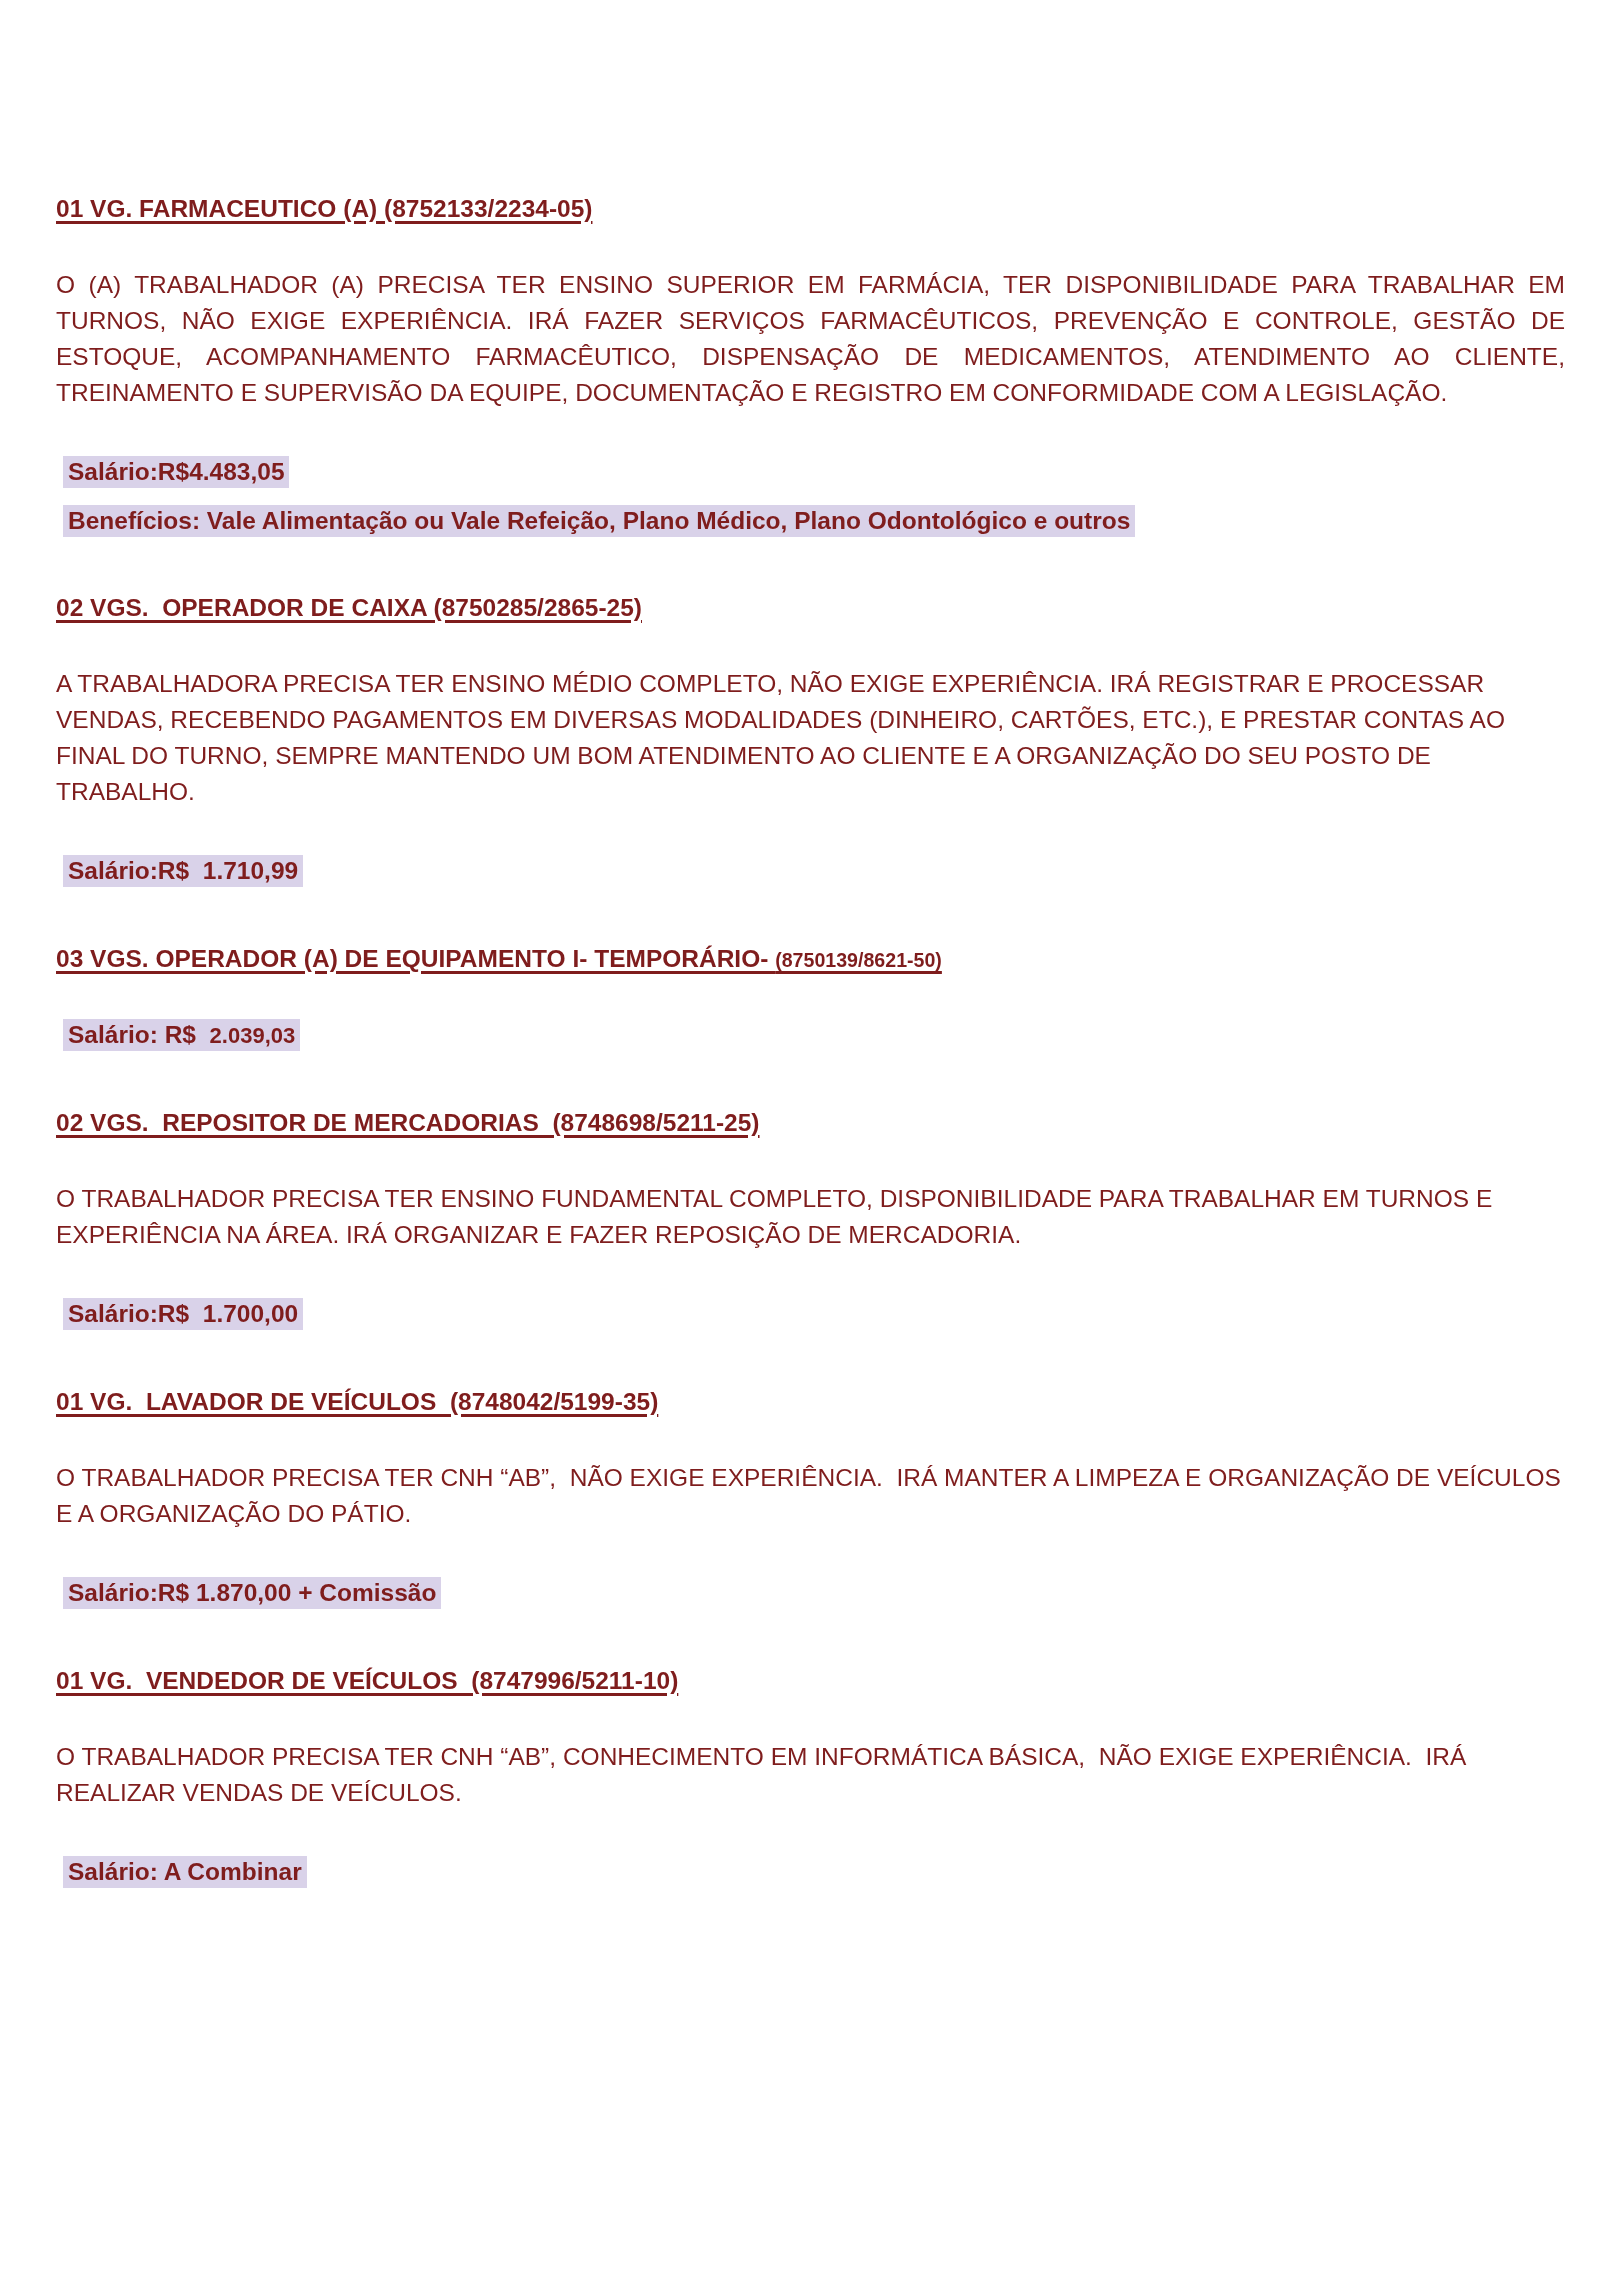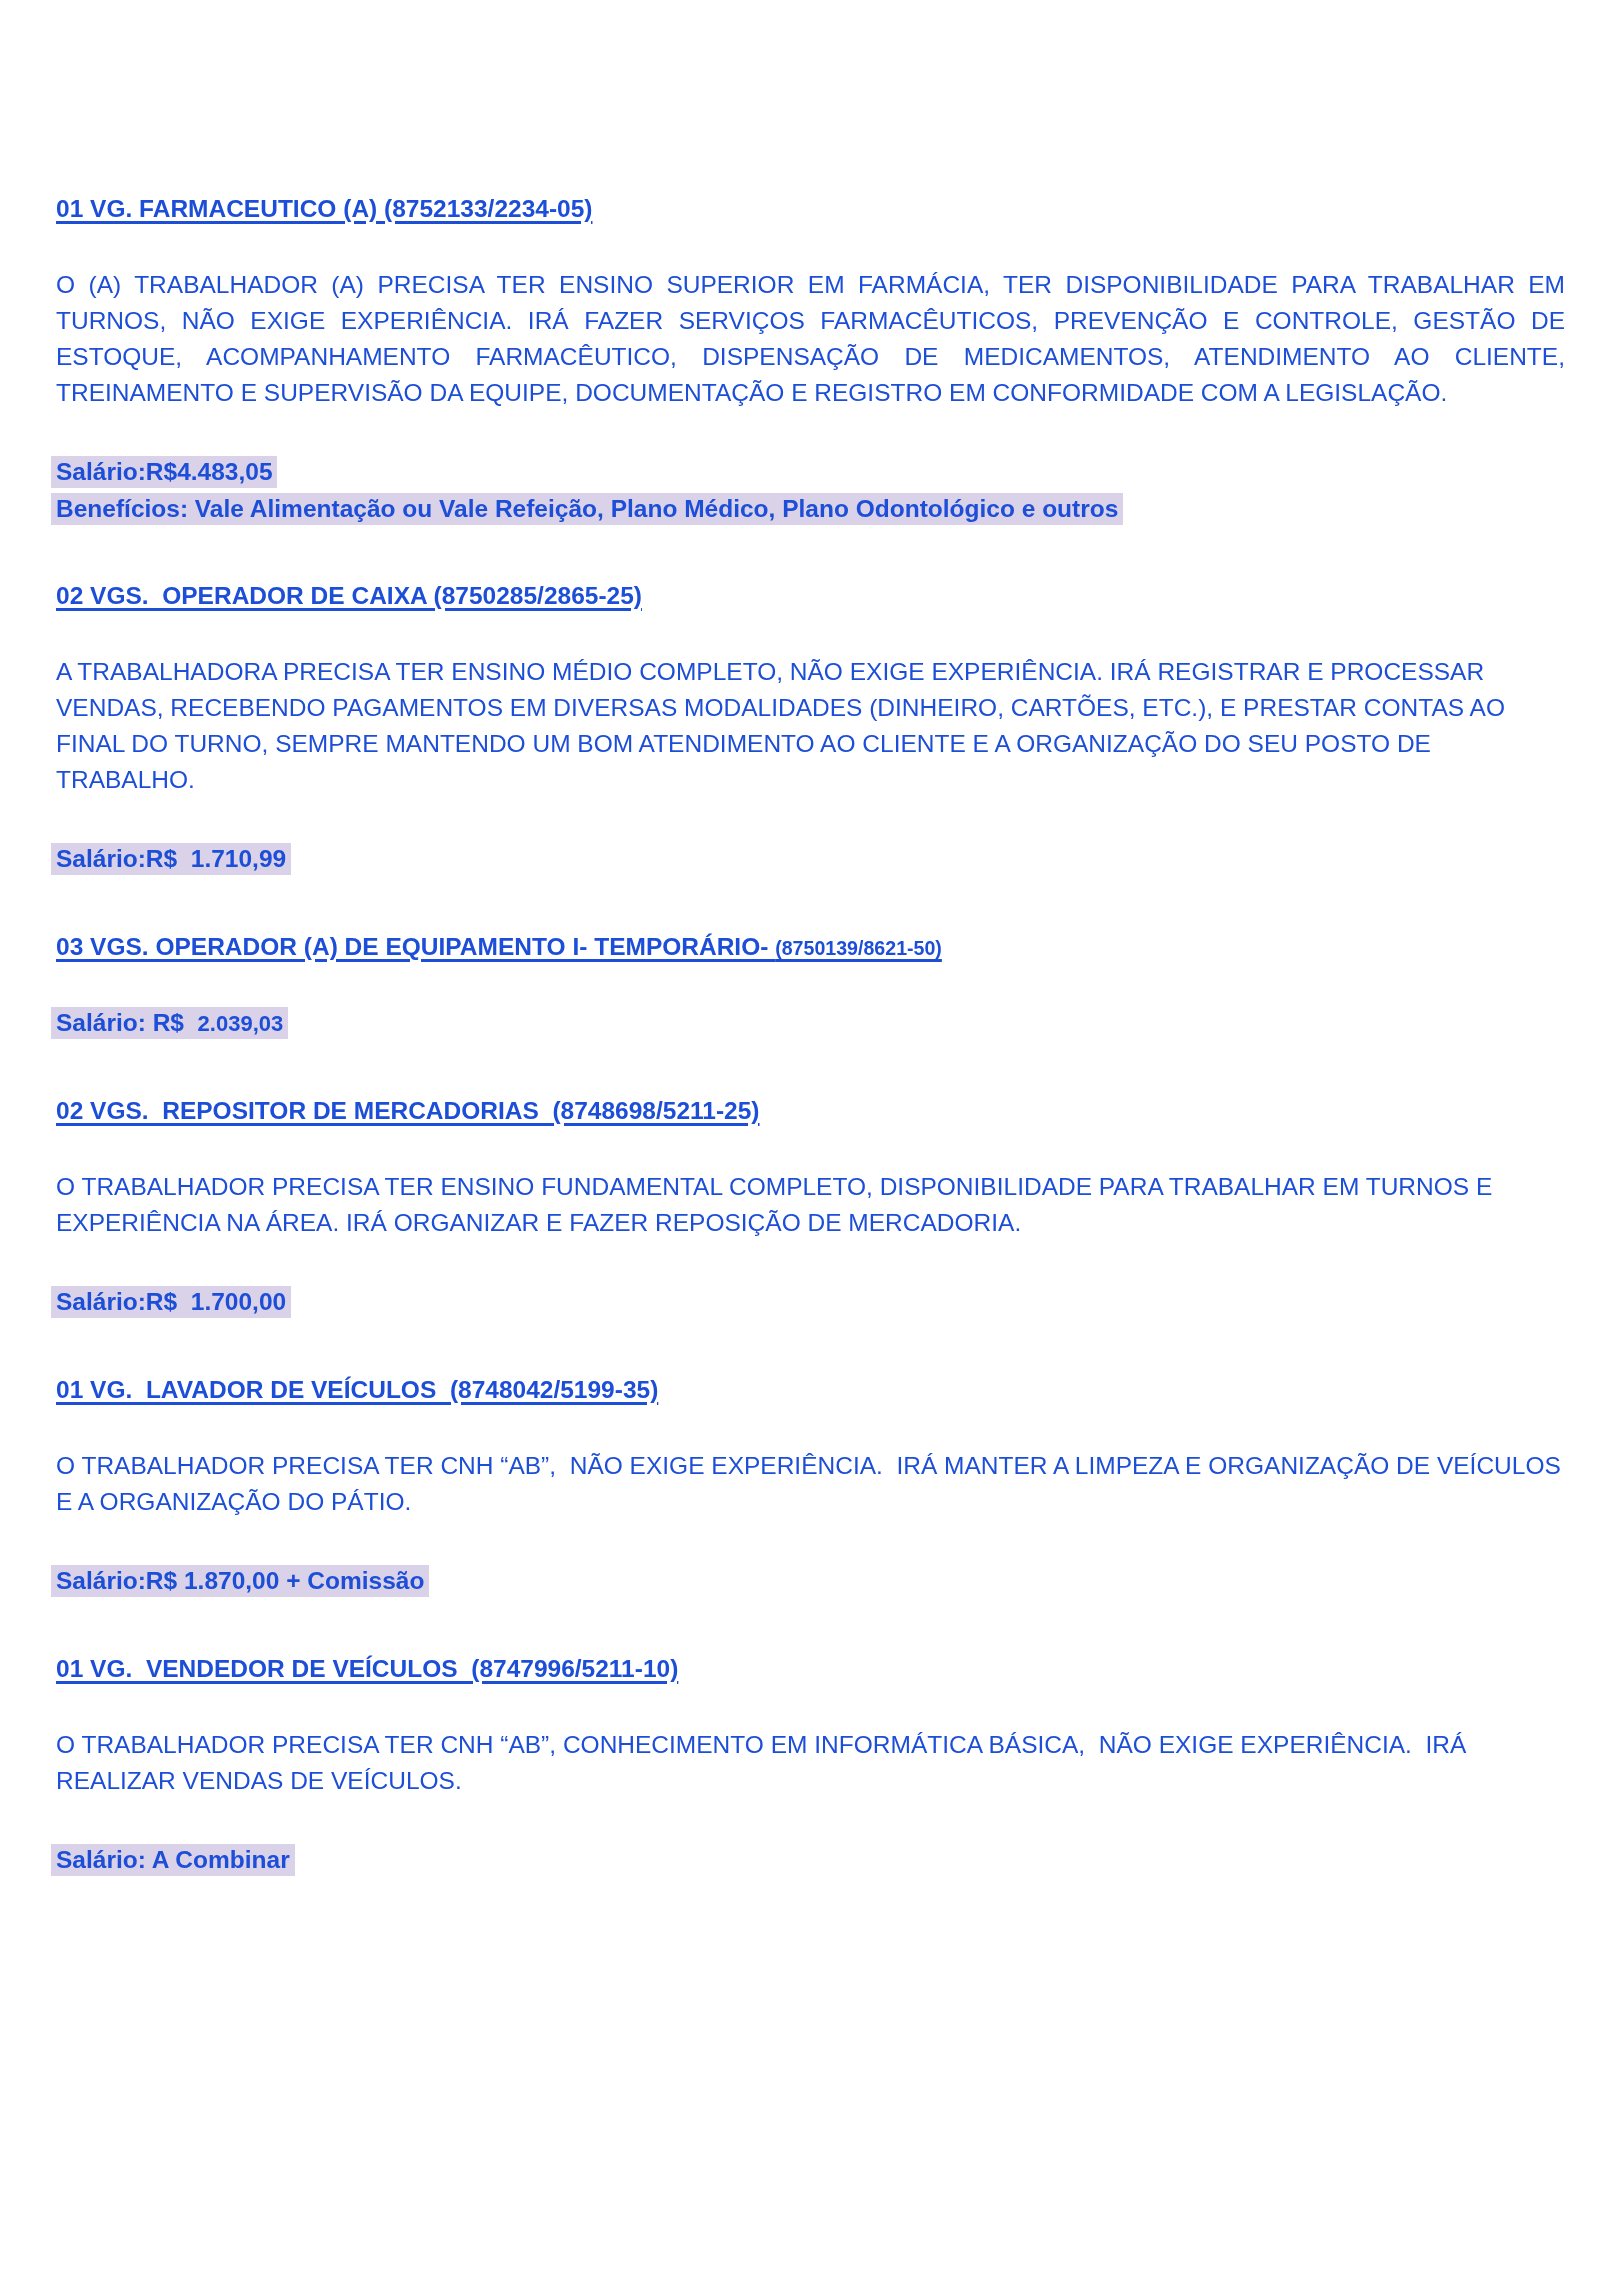--- a/index.html
+++ b/index.html
@@ -7,21 +7,21 @@
     padding: 0;
     background: #ffffff;
   }
   #page {
     position: relative;
     width: 1623px;
     min-height: 2293px;
     box-sizing: border-box;
     padding: 191px 58px 59px 56px;
     background: #ffffff;
-    color: #1d4ed8;
+    color: #7f1d1d;
     font-family: "Liberation Sans", sans-serif;
     font-size: 24.5px;
     line-height: 36px;
     overflow: hidden;
   }
   section.job {
     margin: 0 0 51px 0;
   }
   .job-title {
     margin: 0 0 39px 0;
@@ -39,21 +39,21 @@
   }
   .job-desc {
     margin: 0 0 43px 0;
     white-space: pre-wrap;
   }
   .job-desc.justify {
     white-space: normal;
     text-align: justify;
   }
   .salary-line, .benefits-line {
-    margin: 0;
+    margin: 12px;
     font-weight: bold;
     white-space: pre-wrap;
   }
   .hl {
     background: #d9d2e9;
     padding: 2px 4.9px 2.9px 4.9px;
     margin-left: -4.9px;
     box-decoration-break: clone;
     -webkit-box-decoration-break: clone;
   }

